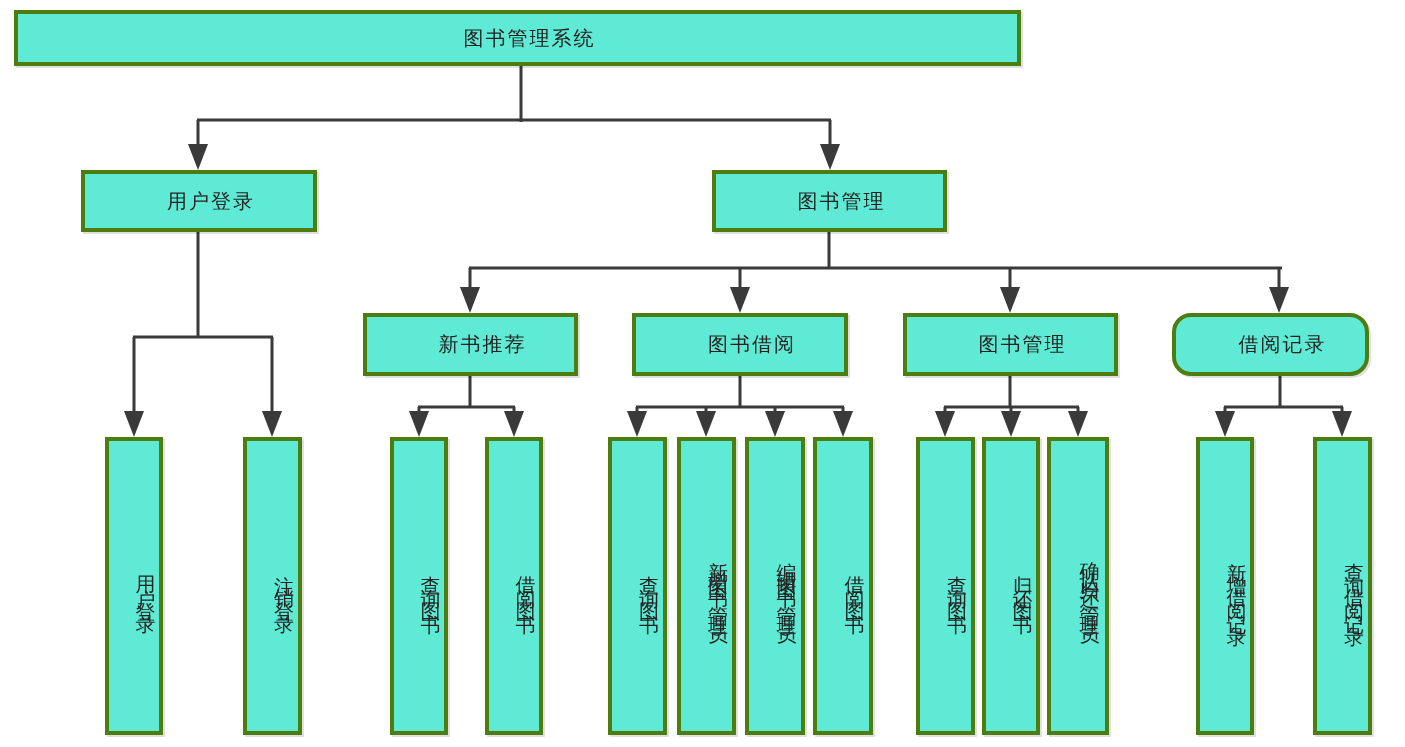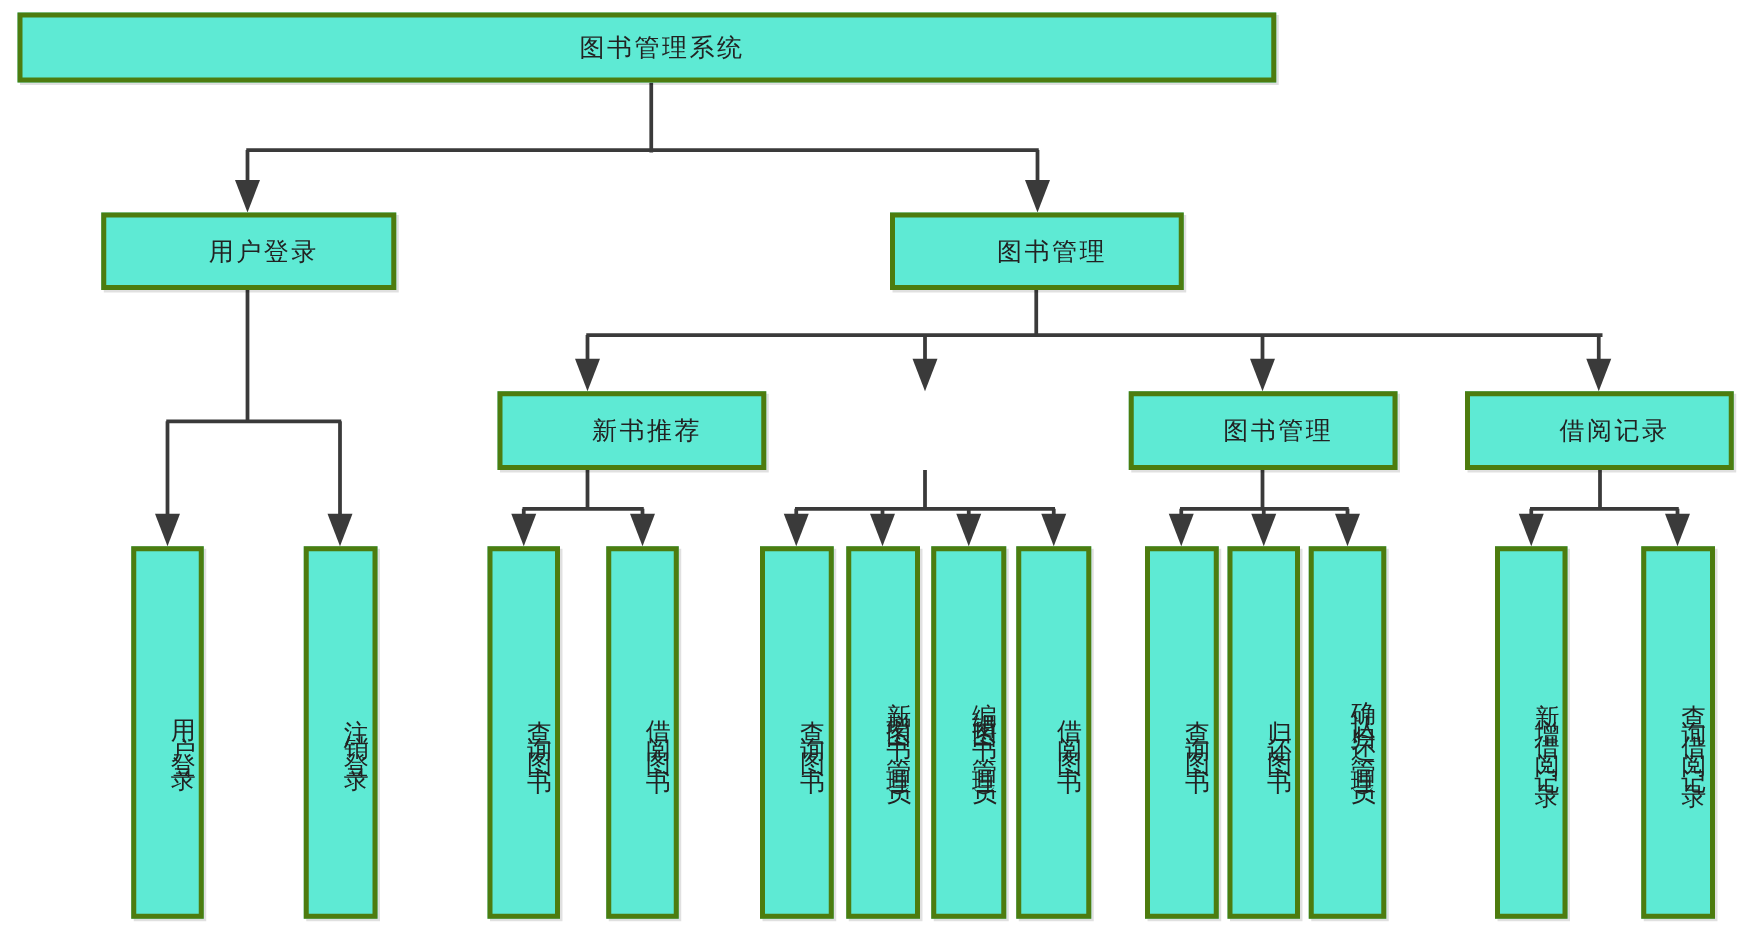--- a/index.html
+++ b/index.html
@@ -105,23 +105,24 @@
       <path d="M1215 411 L1235 411 L1225 437 Z"></path>
       <path d="M1332 411 L1352 411 L1342 437 Z"></path>
     </g>
   </svg>
 
   <div class="box" style="left:14px; top:10px; width:1007px; height:56px;">图书管理系统</div>
 
   <div class="box" style="left:81px; top:170px; width:236px; height:62px;">用户登录</div>
   <div class="box" style="left:712px; top:170px; width:235px; height:62px;">图书管理</div>
 
-  <div class="box" style="left:363px; top:313px; width:215px; height:63px;margin-left:35px;">新书推荐</div>
+  <div class="box" style="left:363px; top:313px; width:215px; height:63px;">新书推荐</div>
+  <div class="box" style="left:632px; top:313px; width:216px; height:63px;">图书借阅</div>
   <div class="box" style="left:903px; top:313px; width:215px; height:63px;">图书管理</div>
-  <div class="box" style="left:1172px; top:313px; width:215px; height:63px;">借阅记录</div>
+  <div class="box" style="left:1172px; top:313px; width:197px; height:63px;border-radius:19px;">借阅记录</div>
 
   <div class="box leaf" style="left:105px; top:437px; width:58px; height:298px;">用户登录</div>
   <div class="box leaf" style="left:243px; top:437px; width:59px; height:298px;">注销登录</div>
 
   <div class="box leaf" style="left:390px; top:437px; width:58px; height:298px;">查询图书</div>
   <div class="box leaf" style="left:485px; top:437px; width:58px; height:298px;">借阅图书</div>
 
   <div class="box leaf" style="left:608px; top:437px; width:59px; height:298px;">查询图书</div>
   <div class="box leaf tight" style="left:677px; top:437px; width:59px; height:298px;">新增图书（管理员）</div>
   <div class="box leaf tight" style="left:745px; top:437px; width:60px; height:298px;">编辑图书（管理员）</div>

